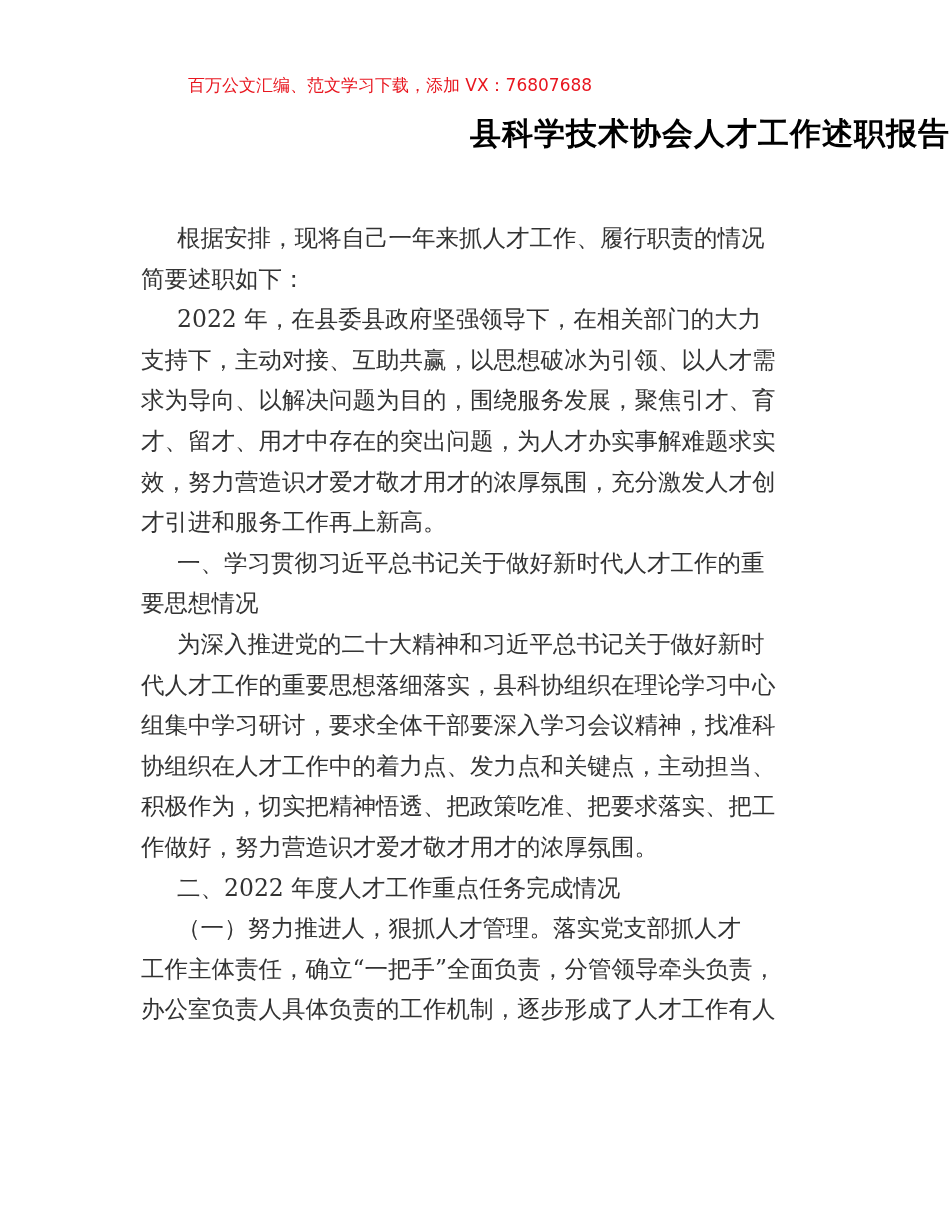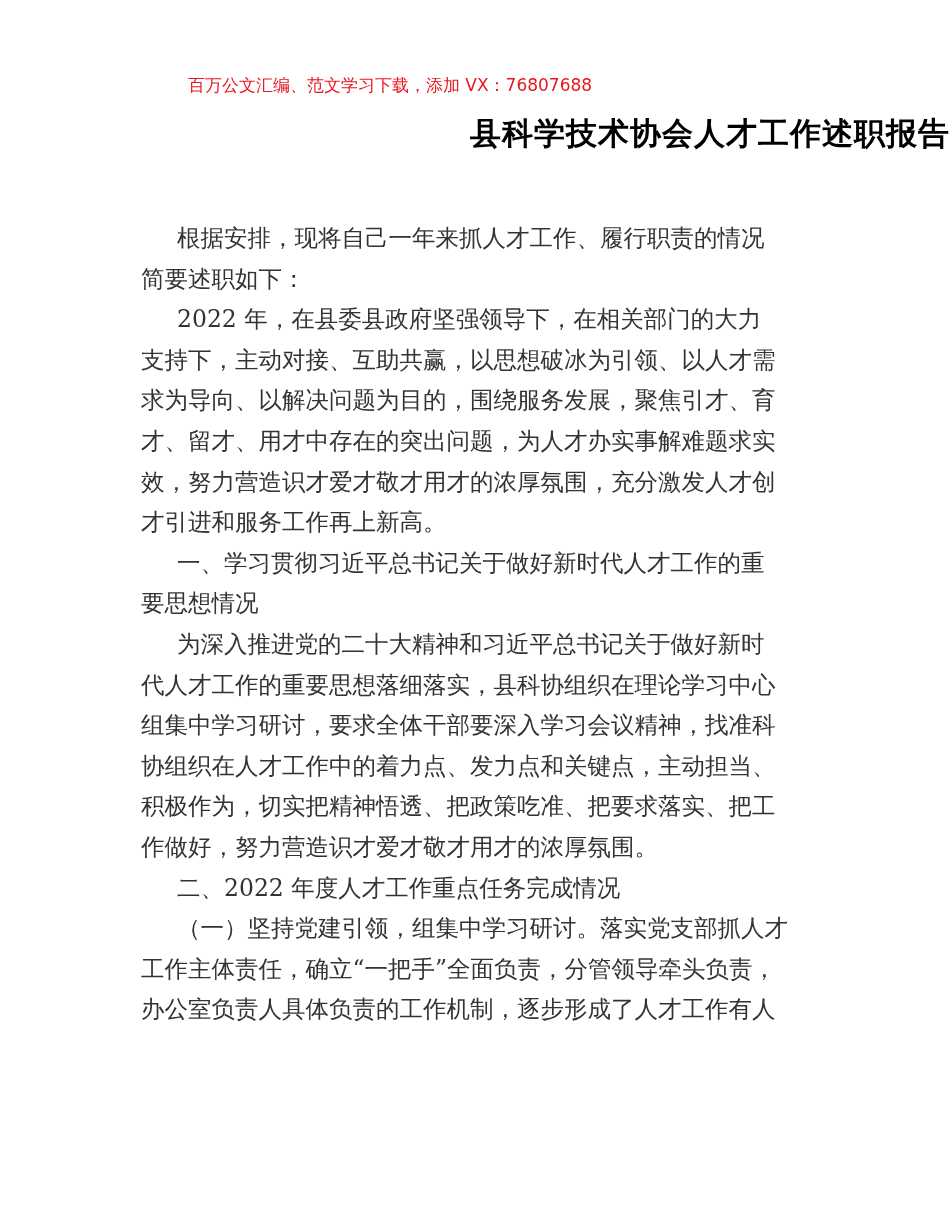--- a/index.html
+++ b/index.html
@@ -102,19 +102,19 @@
       <span class="line">协组织在人才工作中的着力点、发力点和关键点，主动担当、</span>
       <span class="line">积极作为，切实把精神悟透、把政策吃准、把要求落实、把工</span>
       <span class="line">作做好，努力营造识才爱才敬才用才的浓厚氛围。</span>
     </div>
 
     <div>
       <span class="line indent">二、2022 年度人才工作重点任务完成情况</span>
     </div>
 
     <div>
-      <span class="line indent">（一）坚持党建引领，组集中学习研讨。落实党支部抓人才</span>
+      <span class="line indent">（一）努力推进人，狠抓人才管理。落实党支部抓人才</span>
       <span class="line">工作主体责任，确立“一把手”全面负责，分管领导牵头负责，</span>
       <span class="line">办公室负责人具体负责的工作机制，逐步形成了人才工作有人</span>
     </div>
 
   </div>
 </div>
 
 </body></html>

